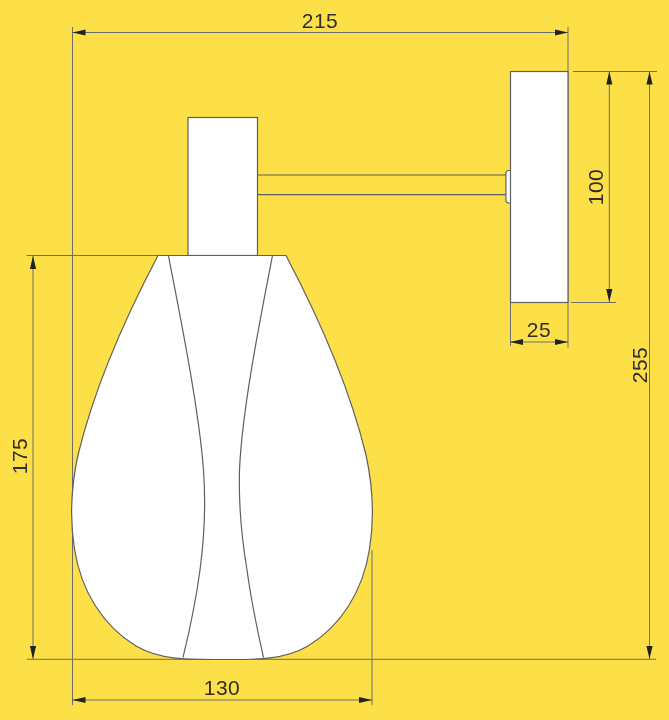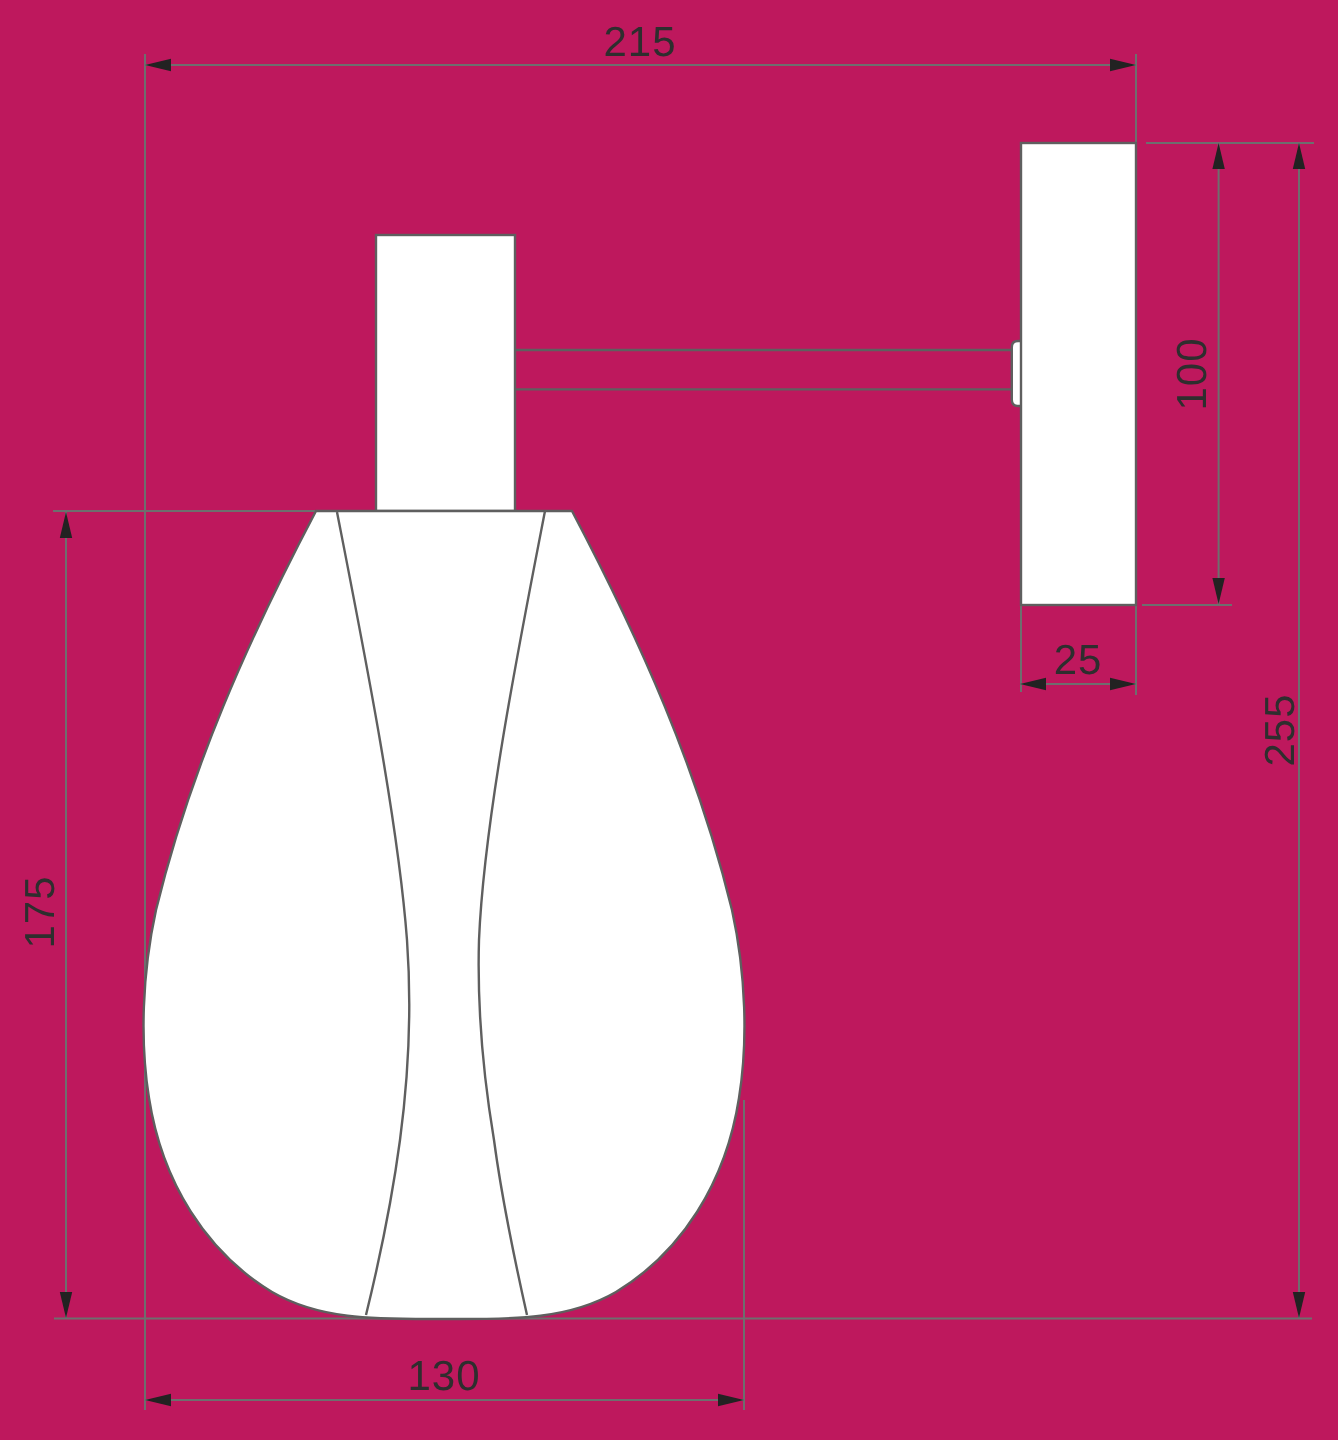--- a/index.html
+++ b/index.html
@@ -1,19 +1,19 @@
 <!DOCTYPE html>
 <html><head>
 <meta charset="utf-8">
 <style>
   html,body{margin:0;padding:0;background:#ffffff;}
   .canvas{
     position:relative;
     width:669px;height:720px;
-    background:#be185d;
+    background:#fde047;
     font-family:"Liberation Sans",sans-serif;
     overflow:hidden;
   }
   svg text{
     font-family:"Liberation Sans",sans-serif;
     font-size:21px;
     letter-spacing:0.5px;
     fill:#2e2e2e;
   }
   .thin{stroke:#6e6e6e;stroke-width:1;fill:none;}

